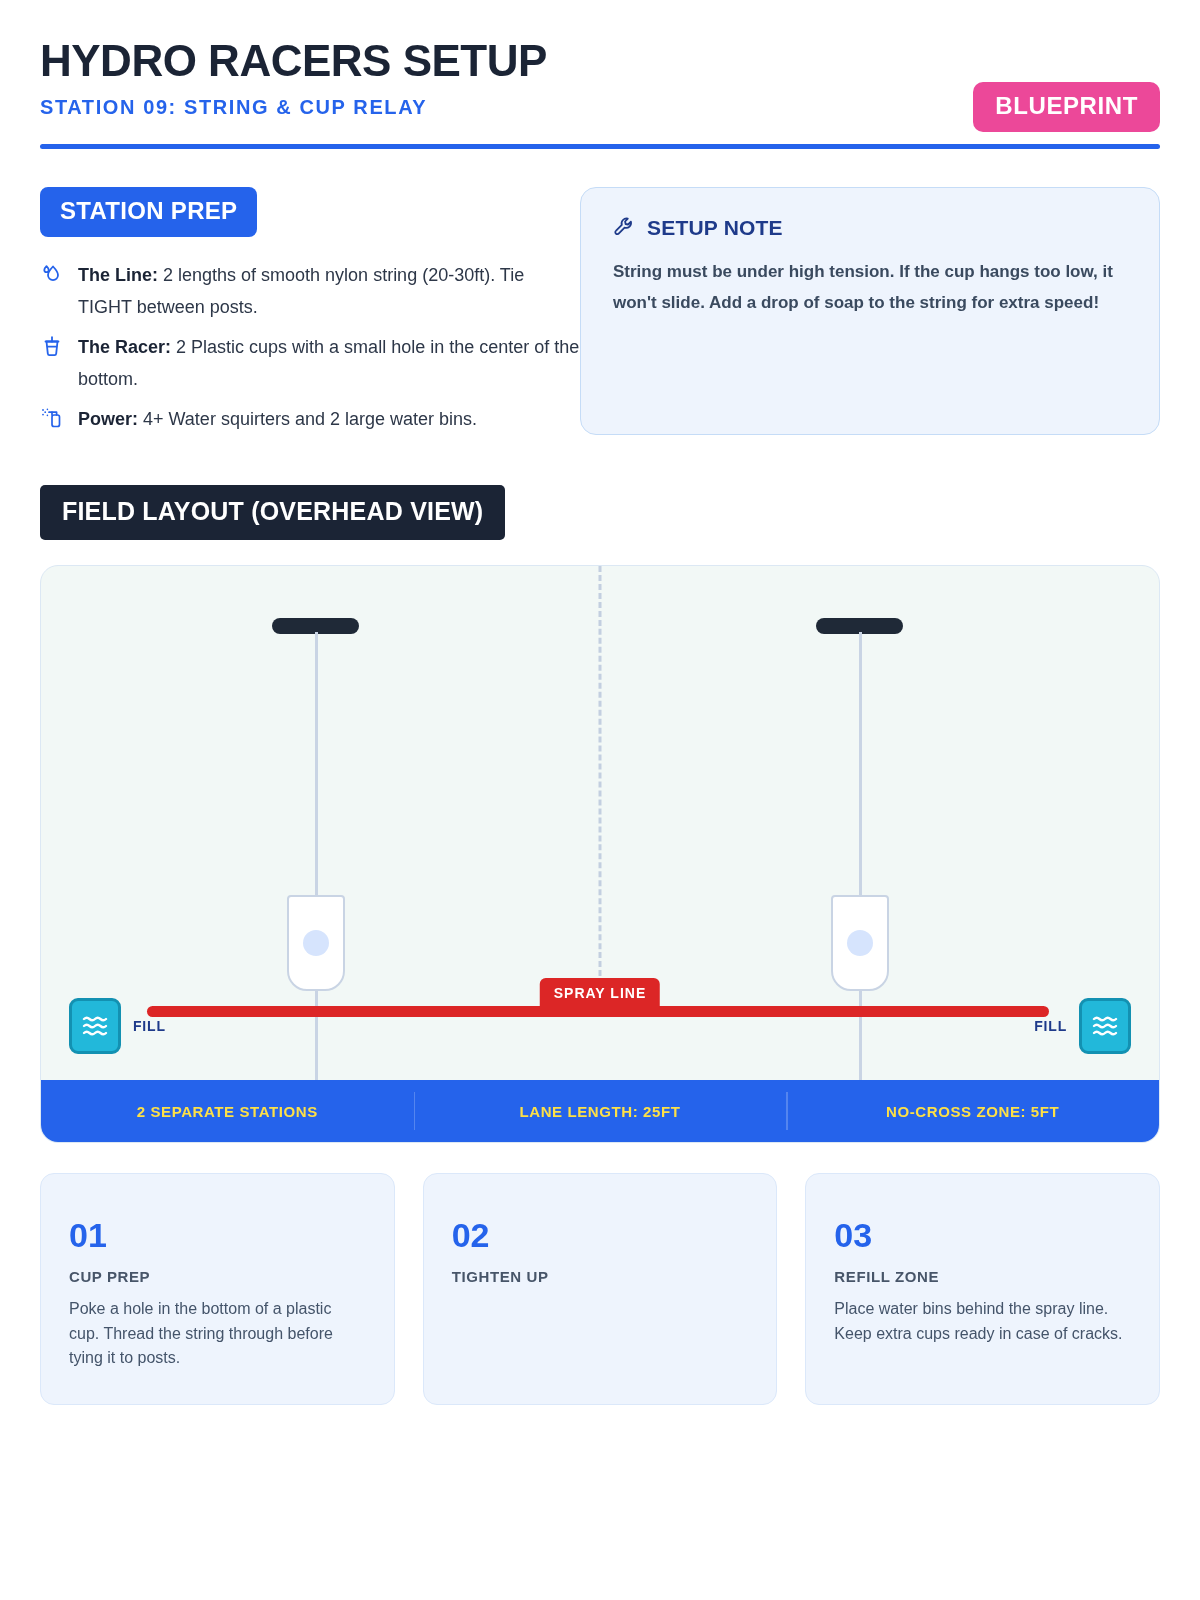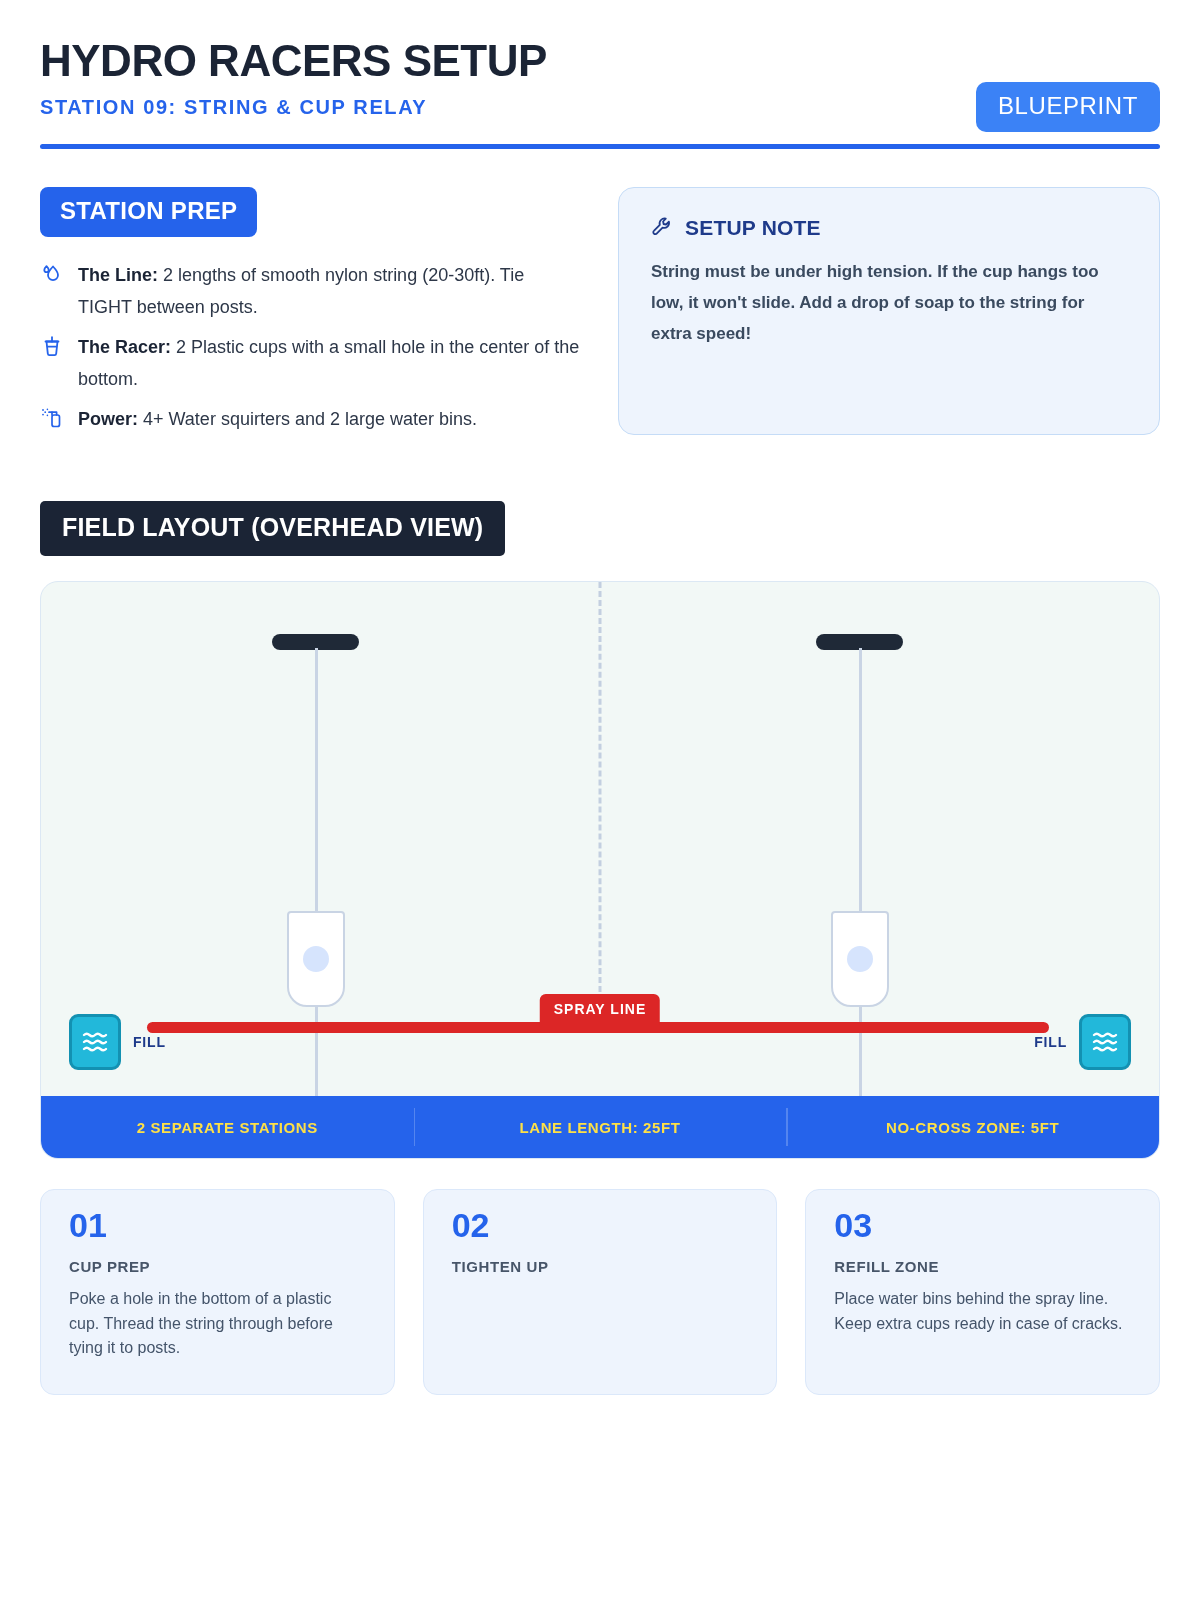--- a/index.html
+++ b/index.html
@@ -33,39 +33,38 @@
     font-size: 20px;
     font-weight: 700;
     letter-spacing: 1.6px;
     color: #2563eb;
     text-transform: uppercase;
   }
   .badge-blueprint {
     position: absolute;
     right: 0;
     top: 44px;
-    background: #3b82f6;
+    background: #ec4899;
     color: #ffffff;
     font-size: 24px;
-    font-weight: 400;
+    font-weight: 700;
     letter-spacing: 0.6px;
     padding: 10px 22px 12px 22px;
     border-radius: 10px;
   }
   .rule {
     margin-top: 25px;
     height: 5px;
     background: #2563eb;
     border-radius: 3px;
   }
 
   
   .top-grid {
     display: flex;
-    gap: 38px;
     margin-top: 38px;
   }
   .col-left { width: 540px; flex: none; }
   .col-right { flex: 1; }
 
   .tag-prep {
     display: inline-block;
     background: #2563eb;
     color: #ffffff;
     font-size: 24px;
@@ -115,21 +114,21 @@
     margin-top: 14px;
     font-size: 17px;
     line-height: 1.82;
     color: #3a4a5f;
     font-weight: bold;
   }
 
   
   .tag-field {
     display: inline-block;
-    margin-top: 58px;
+    margin-top: 42px;
     background: #1b2435;
     color: #ffffff;
     font-size: 25px;
     font-weight: 800;
     letter-spacing: 0.2px;
     padding: 12px 22px 14px 22px;
     border-radius: 5px;
   }
 
   .diagram {
@@ -277,21 +276,21 @@
   .steps {
     display: flex;
     gap: 28px;
     margin-top: 30px;
   }
   .step-card {
     flex: 1;
     background: #eef4fd;
     border: 1.5px solid #dbe8fa;
     border-radius: 14px;
-    padding: 18px 28px 34px 28px;
+    padding: 44px 28px 34px 28px;
   }
   .step-num {
     font-size: 34px;
     font-weight: 800;
     color: #2563eb;
     line-height: 1;
   }
   .step-title {
     margin-top: 16px;
     font-size: 15px;

